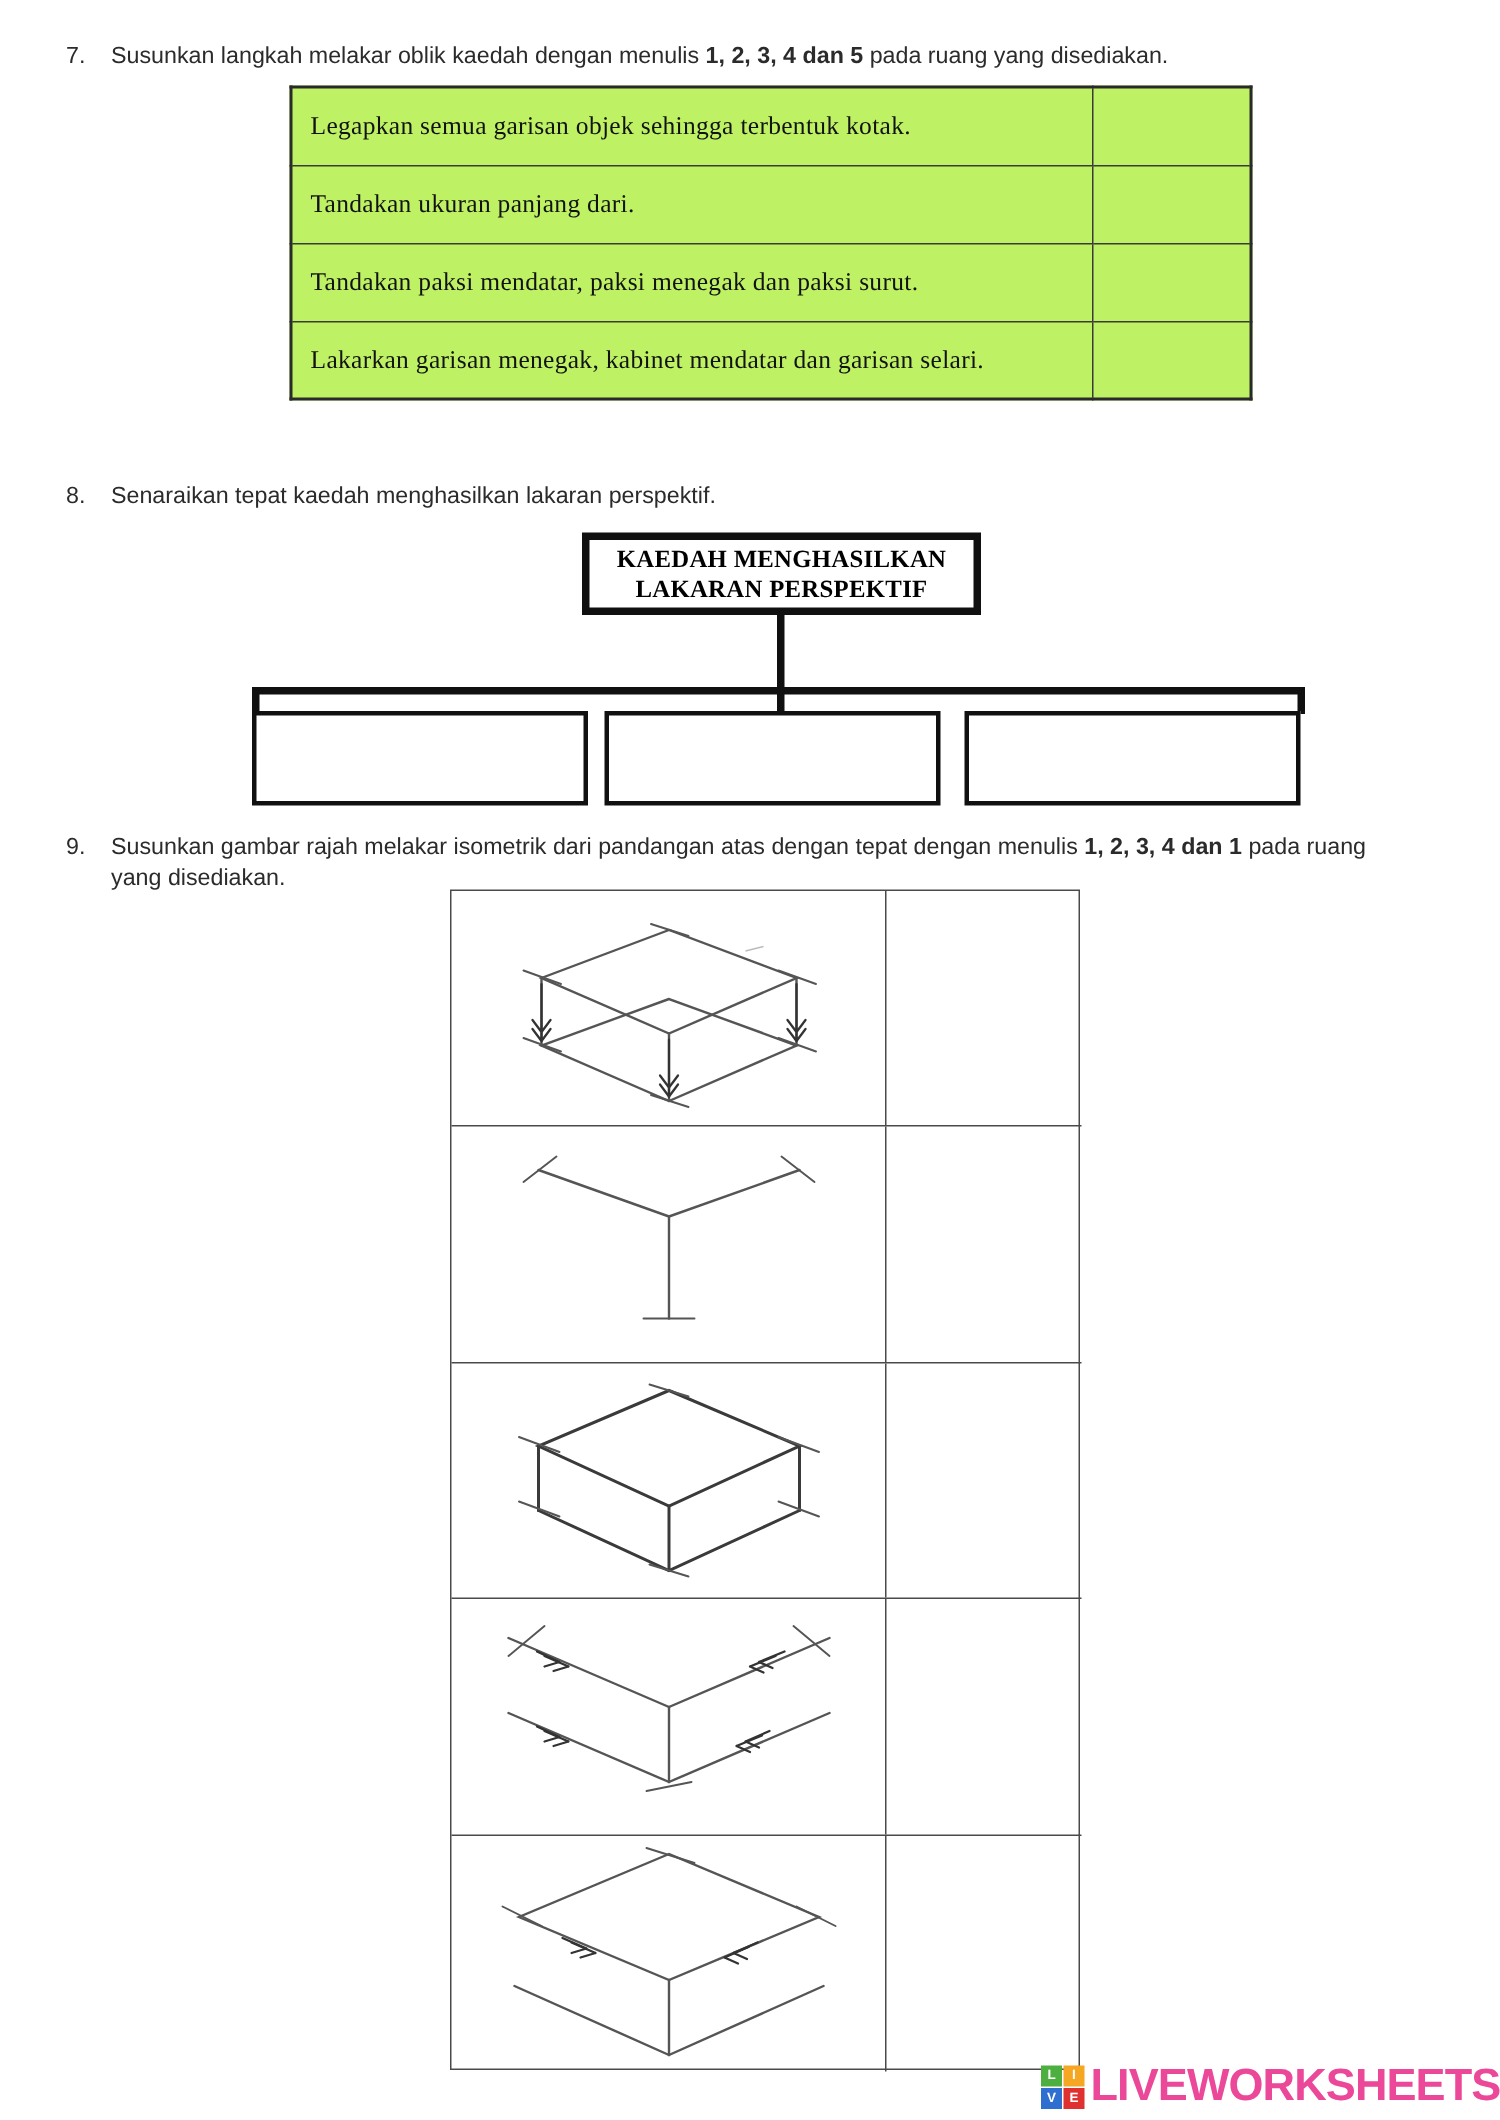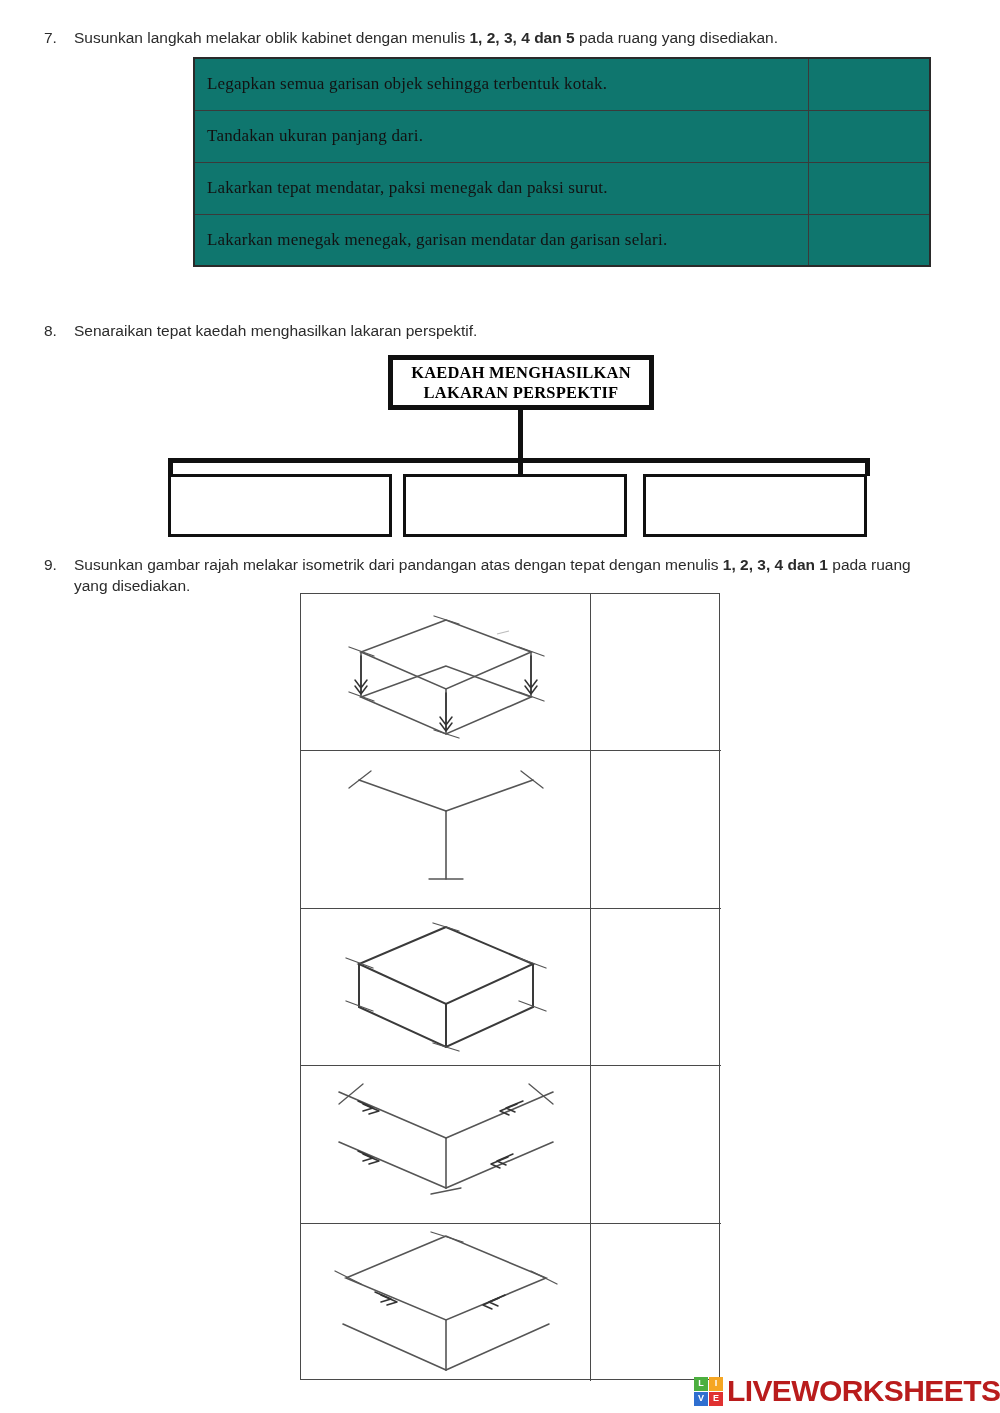--- a/index.html
+++ b/index.html
@@ -33,24 +33,24 @@
 
   #q7 { left: 44px; top: 27px; width: 930px; }
   #q8 { left: 44px; top: 320px; width: 700px; }
   #q9 { left: 44px; top: 554px; width: 900px; }
 
   
   #q7-table {
     position: absolute;
     left: 193px;
     top: 57px;
-    width: 738px;
+    width: 642px;
     border: 2px solid #2a2a2a;
     border-collapse: collapse;
-    background: #0f766e;
+    background: #bef264;
   }
   #q7-table tr { height: 52px; }
   #q7-table td {
     border: 1.4px solid #3a3a3a;
     padding: 0 12px;
     font-family: "Liberation Serif", serif;
     font-size: 17px;
     color: #121212;
     vertical-align: middle;
     letter-spacing: .2px;
@@ -182,39 +182,39 @@
     letter-spacing: -0.6px;
     color: #1c3f94;
     font-family: "Liberation Sans", sans-serif;
   }
 </style>
 </head>
 <body>
 
 <div class="question" id="q7">
   <span class="q-num">7.</span>
-  <span class="q-text"><span>Susunkan langkah melakar oblik kabinet dengan menulis </span><b>1, 2, 3, 4 dan 5</b><span> pada ruang yang disediakan.</span></span>
+  <span class="q-text"><span>Susunkan langkah melakar oblik kaedah dengan menulis </span><b>1, 2, 3, 4 dan 5</b><span> pada ruang yang disediakan.</span></span>
 </div>
 
 <table id="q7-table">
   <tbody>
     <tr>
       <td class="step-text">Legapkan semua garisan objek sehingga terbentuk kotak.</td>
       <td class="answer-cell"></td>
     </tr>
     <tr>
       <td class="step-text">Tandakan ukuran panjang dari.</td>
       <td class="answer-cell"></td>
     </tr>
     <tr>
-      <td class="step-text">Lakarkan tepat mendatar, paksi menegak dan paksi surut.</td>
+      <td class="step-text">Tandakan paksi mendatar, paksi menegak dan paksi surut.</td>
       <td class="answer-cell"></td>
     </tr>
     <tr>
-      <td class="step-text">Lakarkan menegak menegak, garisan mendatar dan garisan selari.</td>
+      <td class="step-text">Lakarkan garisan menegak, kabinet mendatar dan garisan selari.</td>
       <td class="answer-cell"></td>
     </tr>
   </tbody>
 </table>
 
 <div class="question" id="q8">
   <span class="q-num">8.</span>
   <span class="q-text">Senaraikan tepat kaedah menghasilkan lakaran perspektif.</span>
 </div>
 
@@ -364,14 +364,14 @@
   </div>
 </div>
 
 <div id="lw-logo">
   <div class="lw-tiles">
     <div class="lw-tile" id="lw-t0" style="background: rgb(76, 175, 63);">L</div>
     <div class="lw-tile" id="lw-t1" style="background: rgb(245, 166, 35);">I</div>
     <div class="lw-tile" id="lw-t2" style="background: rgb(47, 111, 208);">V</div>
     <div class="lw-tile" id="lw-t3" style="background: rgb(224, 49, 49);">E</div>
   </div>
-  <div class="lw-word" style="color: #b91c1c;">LIVEWORKSHEETS</div>
+  <div class="lw-word" style="color: #ec4899;">LIVEWORKSHEETS</div>
 </div>
 
 </body></html>

